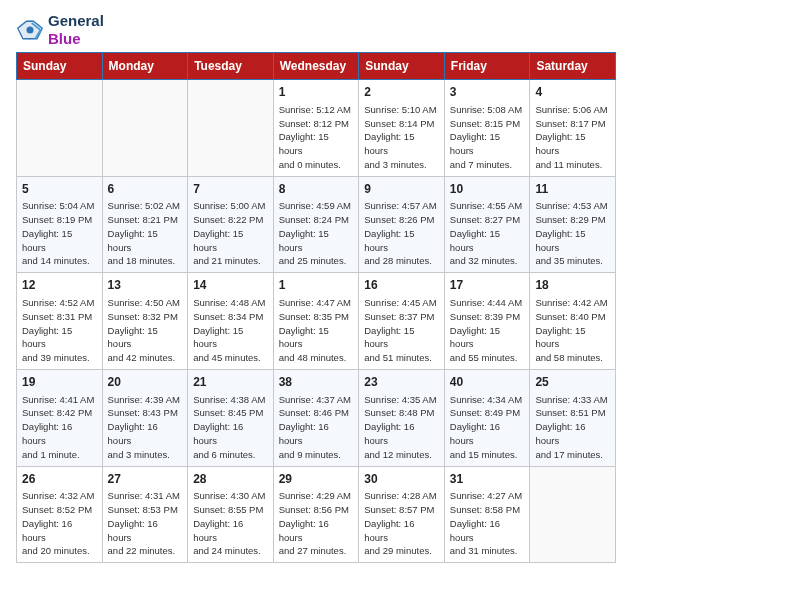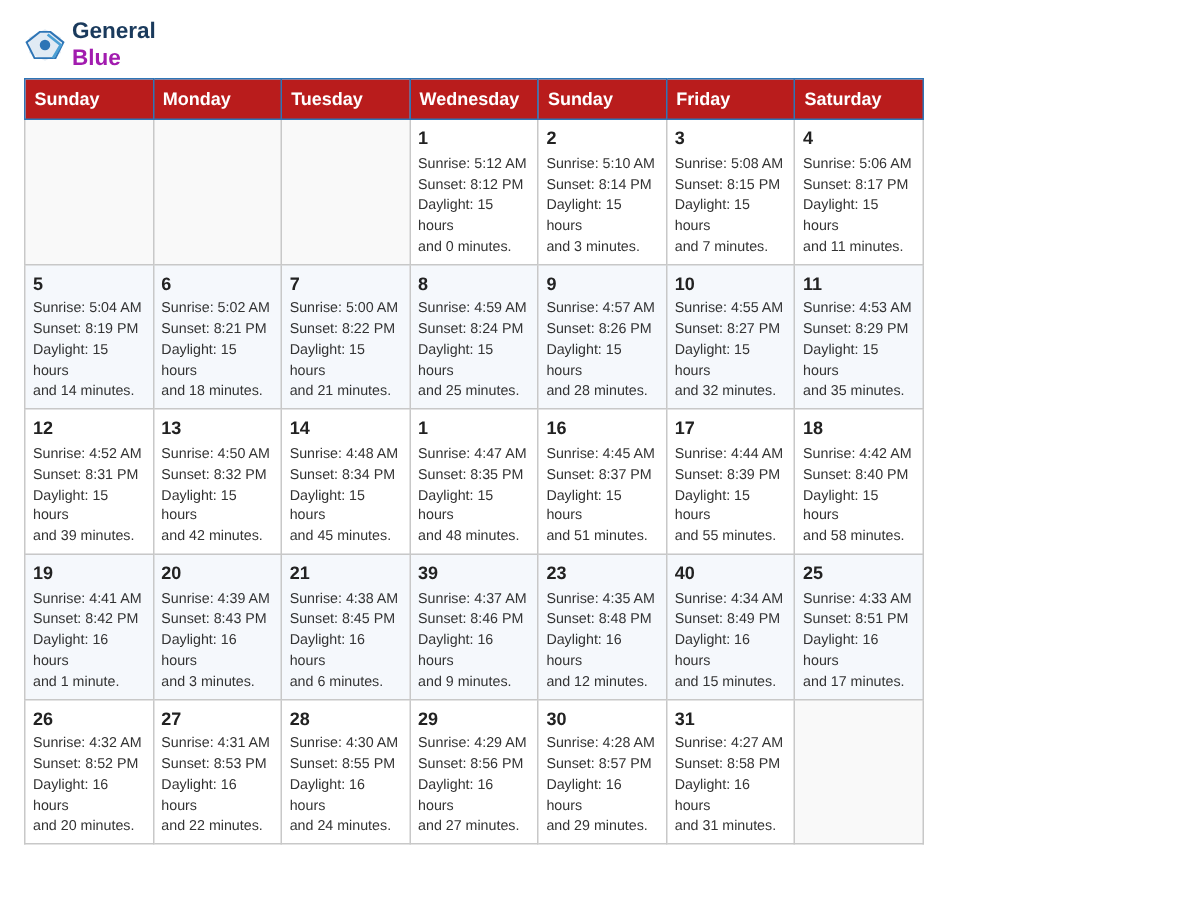--- a/index.html
+++ b/index.html
@@ -217,21 +217,21 @@
           </td>
           <td>
             <span class="day-num">20</span>
             <div class="day-info">Sunrise: 4:39 AM<br>Sunset: 8:43 PM<br>Daylight: 16 hours<br>and 3 minutes.</div>
           </td>
           <td>
             <span class="day-num">21</span>
             <div class="day-info">Sunrise: 4:38 AM<br>Sunset: 8:45 PM<br>Daylight: 16 hours<br>and 6 minutes.</div>
           </td>
           <td>
-            <span class="day-num">39</span>
+            <span class="day-num">38</span>
             <div class="day-info">Sunrise: 4:37 AM<br>Sunset: 8:46 PM<br>Daylight: 16 hours<br>and 9 minutes.</div>
           </td>
           <td>
             <span class="day-num">23</span>
             <div class="day-info">Sunrise: 4:35 AM<br>Sunset: 8:48 PM<br>Daylight: 16 hours<br>and 12 minutes.</div>
           </td>
           <td>
             <span class="day-num">40</span>
             <div class="day-info">Sunrise: 4:34 AM<br>Sunset: 8:49 PM<br>Daylight: 16 hours<br>and 15 minutes.</div>
           </td>

